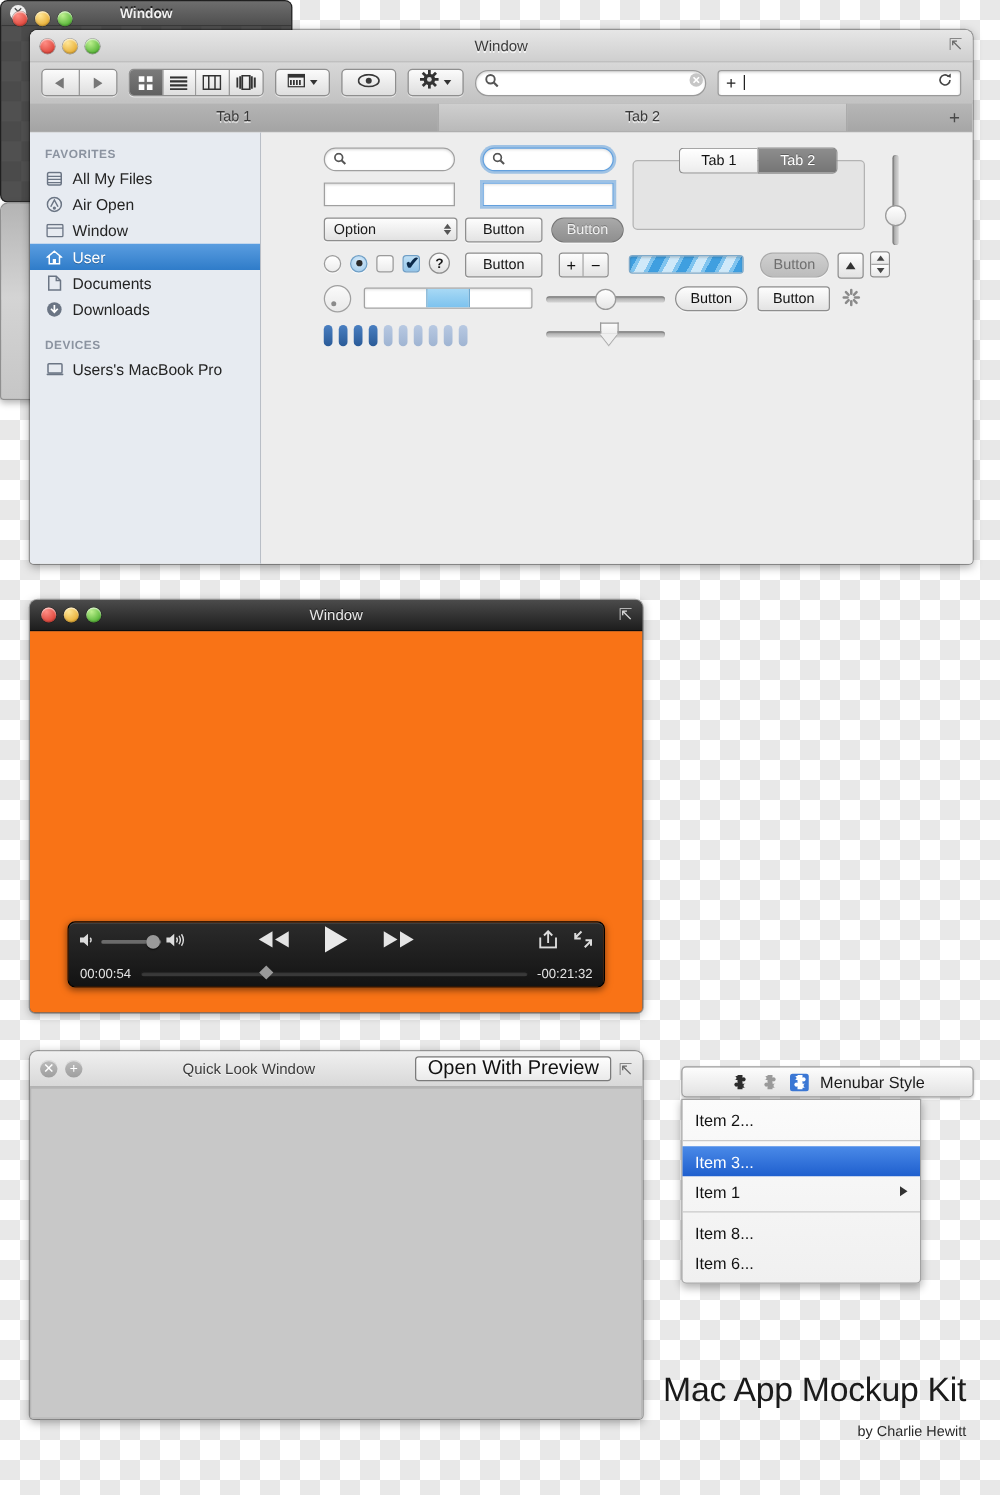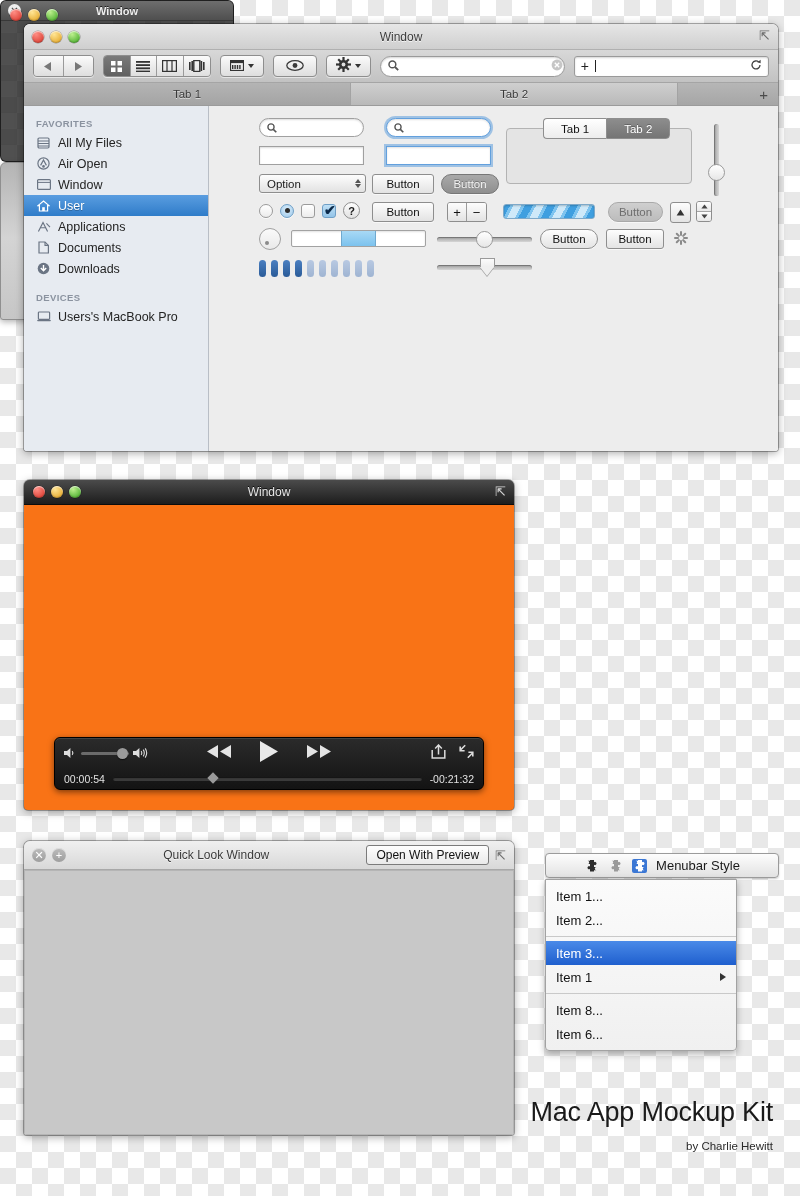--- a/index.html
+++ b/index.html
@@ -252,21 +252,21 @@
   #quicklook .titlebar { height:29px; display:flex; align-items:center; padding:0 8px; gap:6px;
                          position:relative;
                          background: linear-gradient(to bottom,#f0f0f0,#d8d8d8);
                          border-bottom:1px solid #a8a8a8; }
   .qlbtn { width:14px;height:14px;border-radius:50%; background: linear-gradient(to bottom,#bcbcbc,#9e9e9e);
            display:flex;align-items:center;justify-content:center; color:#fff; font-size:11px; line-height:1;
            box-shadow: inset 0 1px 0 rgba(255,255,255,.5); }
   #quicklook .win-title { flex:1; text-align:center; font-size:12px; color:#3a3a3a;
                           text-shadow:0 1px 0 rgba(255,255,255,.7); }
   .qlopen { height:20px; padding:0 9px; border:1px solid #7b7b7b; border-radius:3px;
-            background: linear-gradient(to bottom,#fefefe,#eaeaea); font-size:12px; color:#111;
+            background: linear-gradient(to bottom,#fefefe,#eaeaea); font-size:16px; color:#111;
             display:flex;align-items:center; }
   #quicklook .body { height:265px; background:#c8c8c8; border:1px solid #b5b5b5; }
 
   
   #menubar { position:absolute; left:545px; top:853px; width:234px; }
   .mb-bar { height:25px; border:1px solid #9b9b9b; border-radius:4px;
             background: linear-gradient(to bottom,#fdfdfd,#e2e2e2);
             display:flex; align-items:center; justify-content:center; gap:9px;
             box-shadow: 0 1px 2px rgba(0,0,0,.2); }
   .mb-label { font-size:13px; color:#1a1a1a; }
@@ -476,30 +476,20 @@
       <div class="side-item sel">
         <span class="side-ico">
           <svg width="13" height="12" viewBox="0 0 13 12">
               <path d="M6.5 1 L12 5.6 L10.6 5.6 L10.6 11 L2.4 11 L2.4 5.6 L1 5.6 Z" fill="none" stroke="#fff" stroke-width="1.2"></path>
               <rect x="5.2" y="7.2" width="2.6" height="3.8" fill="#fff"></rect>
             </svg>
         </span>
         <span>User</span>
       </div>
 
-      <div class="side-item">
-        <span class="side-ico">
-          <svg width="14" height="12" viewBox="0 0 14 12">
-              <path d="M1.4 10.6 L6 1.6 L10.6 10.6" fill="none" stroke="#6b7584" stroke-width="1.2"></path>
-              <line x1="3.4" y1="6.8" x2="8.6" y2="6.8" stroke="#6b7584" stroke-width="1.1"></line>
-              <line x1="9.4" y1="2.4" x2="13" y2="6.2" stroke="#6b7584" stroke-width="1.1"></line>
-            </svg>
-        </span>
-        <span>Applications</span>
-      </div>
 
       <div class="side-item">
         <span class="side-ico">
           <svg width="12" height="13" viewBox="0 0 12 13">
               <path d="M1 1 H7 L10.4 4.4 V12 H1 Z" fill="none" stroke="#6b7584" stroke-width="1.2"></path>
               <path d="M7 1 V4.4 H10.4" fill="none" stroke="#6b7584" stroke-width="1.1"></path>
             </svg>
         </span>
         <span>Documents</span>
       </div>
@@ -793,23 +783,20 @@
     <span class="puzzle sel">
       <svg width="14" height="13" viewBox="0 0 14 13">
           <path d="M5 1 h4 v2.2 a1.6 1.6 0 1 1 0 2.6 V8 h2.4 a1.6 1.6 0 1 0 0 3.2 H9 v1.2 H5 v-2.4 a1.6 1.6 0 1 1 0-2.6 V5 H2.6 a1.6 1.6 0 1 0 0-3.2 H5 Z" fill="#fff"></path>
         </svg>
     </span>
     <span class="mb-label">Menubar Style</span>
   </div>
 
   <div class="menu">
     <div class="mi">
-      <span>Item 1...</span>
-    </div>
-    <div class="mi">
       <span>Item 2...</span>
     </div>
     <div class="msep"></div>
     <div class="mi sel">
       <span>Item 3...</span>
     </div>
     <div class="mi">
       <span>Item 1</span>
       <span class="arrow-r"></span>
     </div>

